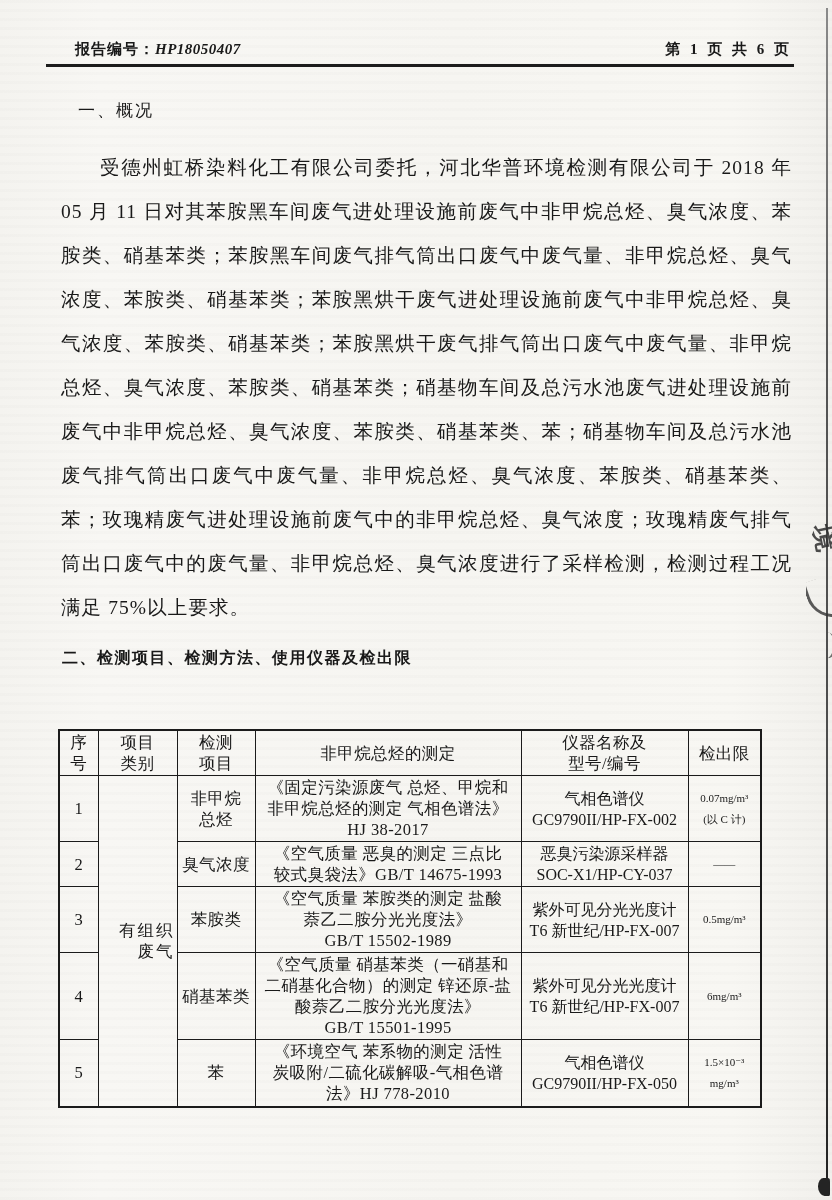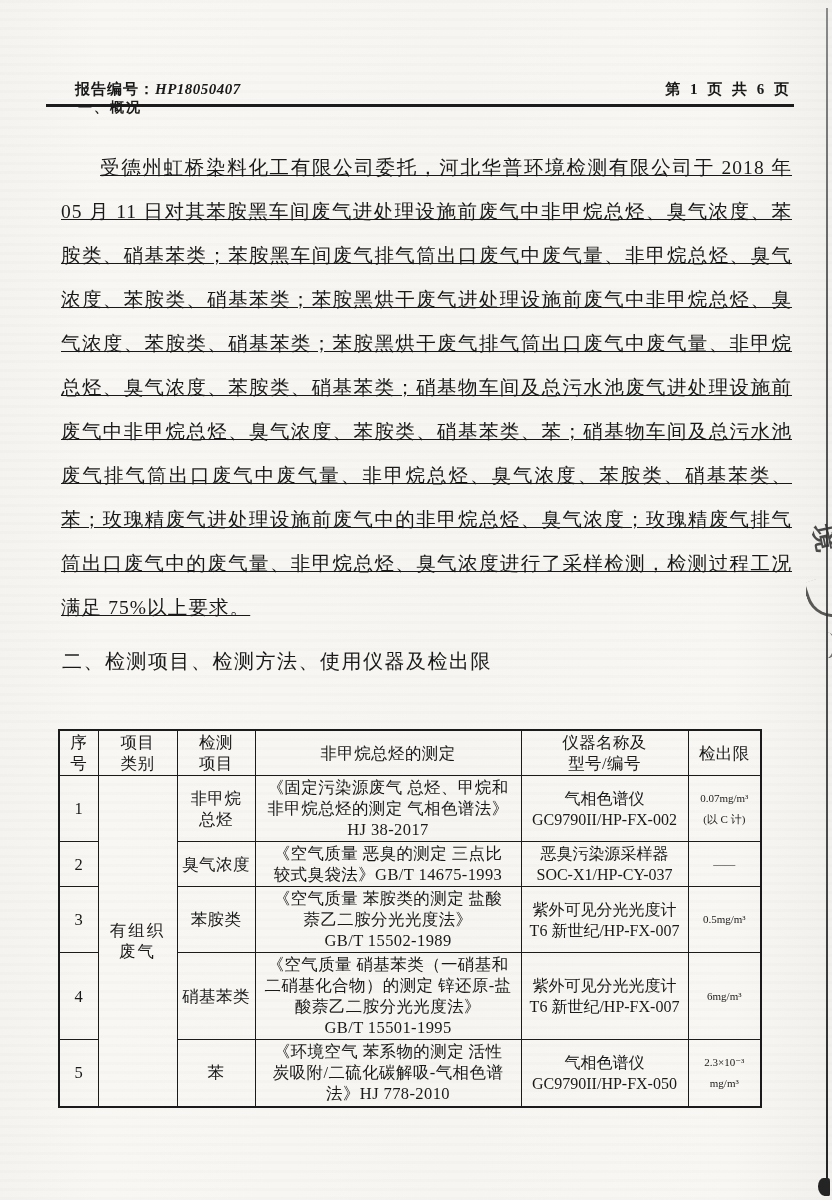--- a/index.html
+++ b/index.html
@@ -10,41 +10,40 @@
       linear-gradient(90deg,#f4f3ef 0%,#f8f7f4 12%,#f6f5f1 55%,#f8f7f3 88%,#f1f0ec 100%);
     font-family:"Liberation Serif","DejaVu Serif",serif;
     color:#191919;
   }
   
   .header{
     position:absolute;left:46px;top:40px;width:748px;
     border-bottom:3px solid #1c1c1c;padding-bottom:5px;
     display:flex;justify-content:space-between;align-items:flex-end;
     font-size:15px;
-    margin-top:40px;
   }
   .report-no-wrap{margin-left:29px;font-weight:bold;letter-spacing:1px;}
   .report-no{font-style:italic;font-weight:bold;letter-spacing:0.5px;}
   .page-indicator{font-weight:bold;letter-spacing:3px;margin-right:2px;}
 
   
   .sec1-title{
     position:absolute;left:78px;top:99px;
-    font-size:14px;font-weight:bold;letter-spacing:2px;
+    font-size:17px;font-weight:normal;letter-spacing:2px;
   }
   .sec2-title{
     position:absolute;left:62px;top:648px;
-    font-size:20px;font-weight:normal;letter-spacing:1.5px;
+    font-size:16px;font-weight:bold;letter-spacing:1.5px;
   }
 
   
   .overview{
     position:absolute;left:61px;top:146px;width:731px;
     font-size:19.5px;line-height:44px;letter-spacing:1.1px;
-    text-align:justify;text-indent:2em;text-decoration:underline;
+    text-align:justify;text-indent:2em;
   }
 
   
   .report-table{
     position:absolute;left:58px;top:729px;
     border-collapse:collapse;table-layout:fixed;
     border:2px solid #1b1b1b;
     background:transparent;
   }
   .report-table th,.report-table td{
@@ -53,21 +52,21 @@
     white-space:pre-line;
     font-weight:normal;
     padding:1px 2px;
     font-size:16.5px;line-height:21px;
     letter-spacing:0.4px;
     overflow:hidden;
   }
   .report-table .c-method{font-size:16.5px;margin-left:16px;}
   .report-table .c-limit{font-size:11px;letter-spacing:0;}
   .report-table .c-instrument{font-size:16px;letter-spacing:0;text-align:center;}
-  .report-table .c-category{letter-spacing:2px;}
+  .report-table .c-category{letter-spacing:2px;text-align:right;}
   .row-head{height:37px;}
   .row-1{height:66px;}
   .row-2{height:43px;}
   .row-3{height:64px;}
   .row-4{height:81px;}
   .row-5{height:67px;}
 
   
   .scan-edge-line{
     position:absolute;left:826px;top:8px;width:2px;height:1182px;
@@ -180,21 +179,21 @@
       <td class="c-limit">6mg/m³</td>
     </tr>
     <tr class="row-5">
       <td>5</td>
       <td>苯</td>
       <td class="c-method">《环境空气 苯系物的测定 活性
 炭吸附/二硫化碳解吸-气相色谱
 法》HJ 778-2010</td>
       <td class="c-instrument">气相色谱仪
 GC9790II/HP-FX-050</td>
-      <td class="c-limit">2.3×10⁻³
+      <td class="c-limit">1.5×10⁻³
 mg/m³</td>
     </tr>
   </tbody>
 </table>
 
 <div class="scan-edge-line"></div>
 <div class="scan-edge-blob"></div>
 <div class="edge-stamp">
   <span class="glyph">境</span>
   <span class="stroke1"></span>

